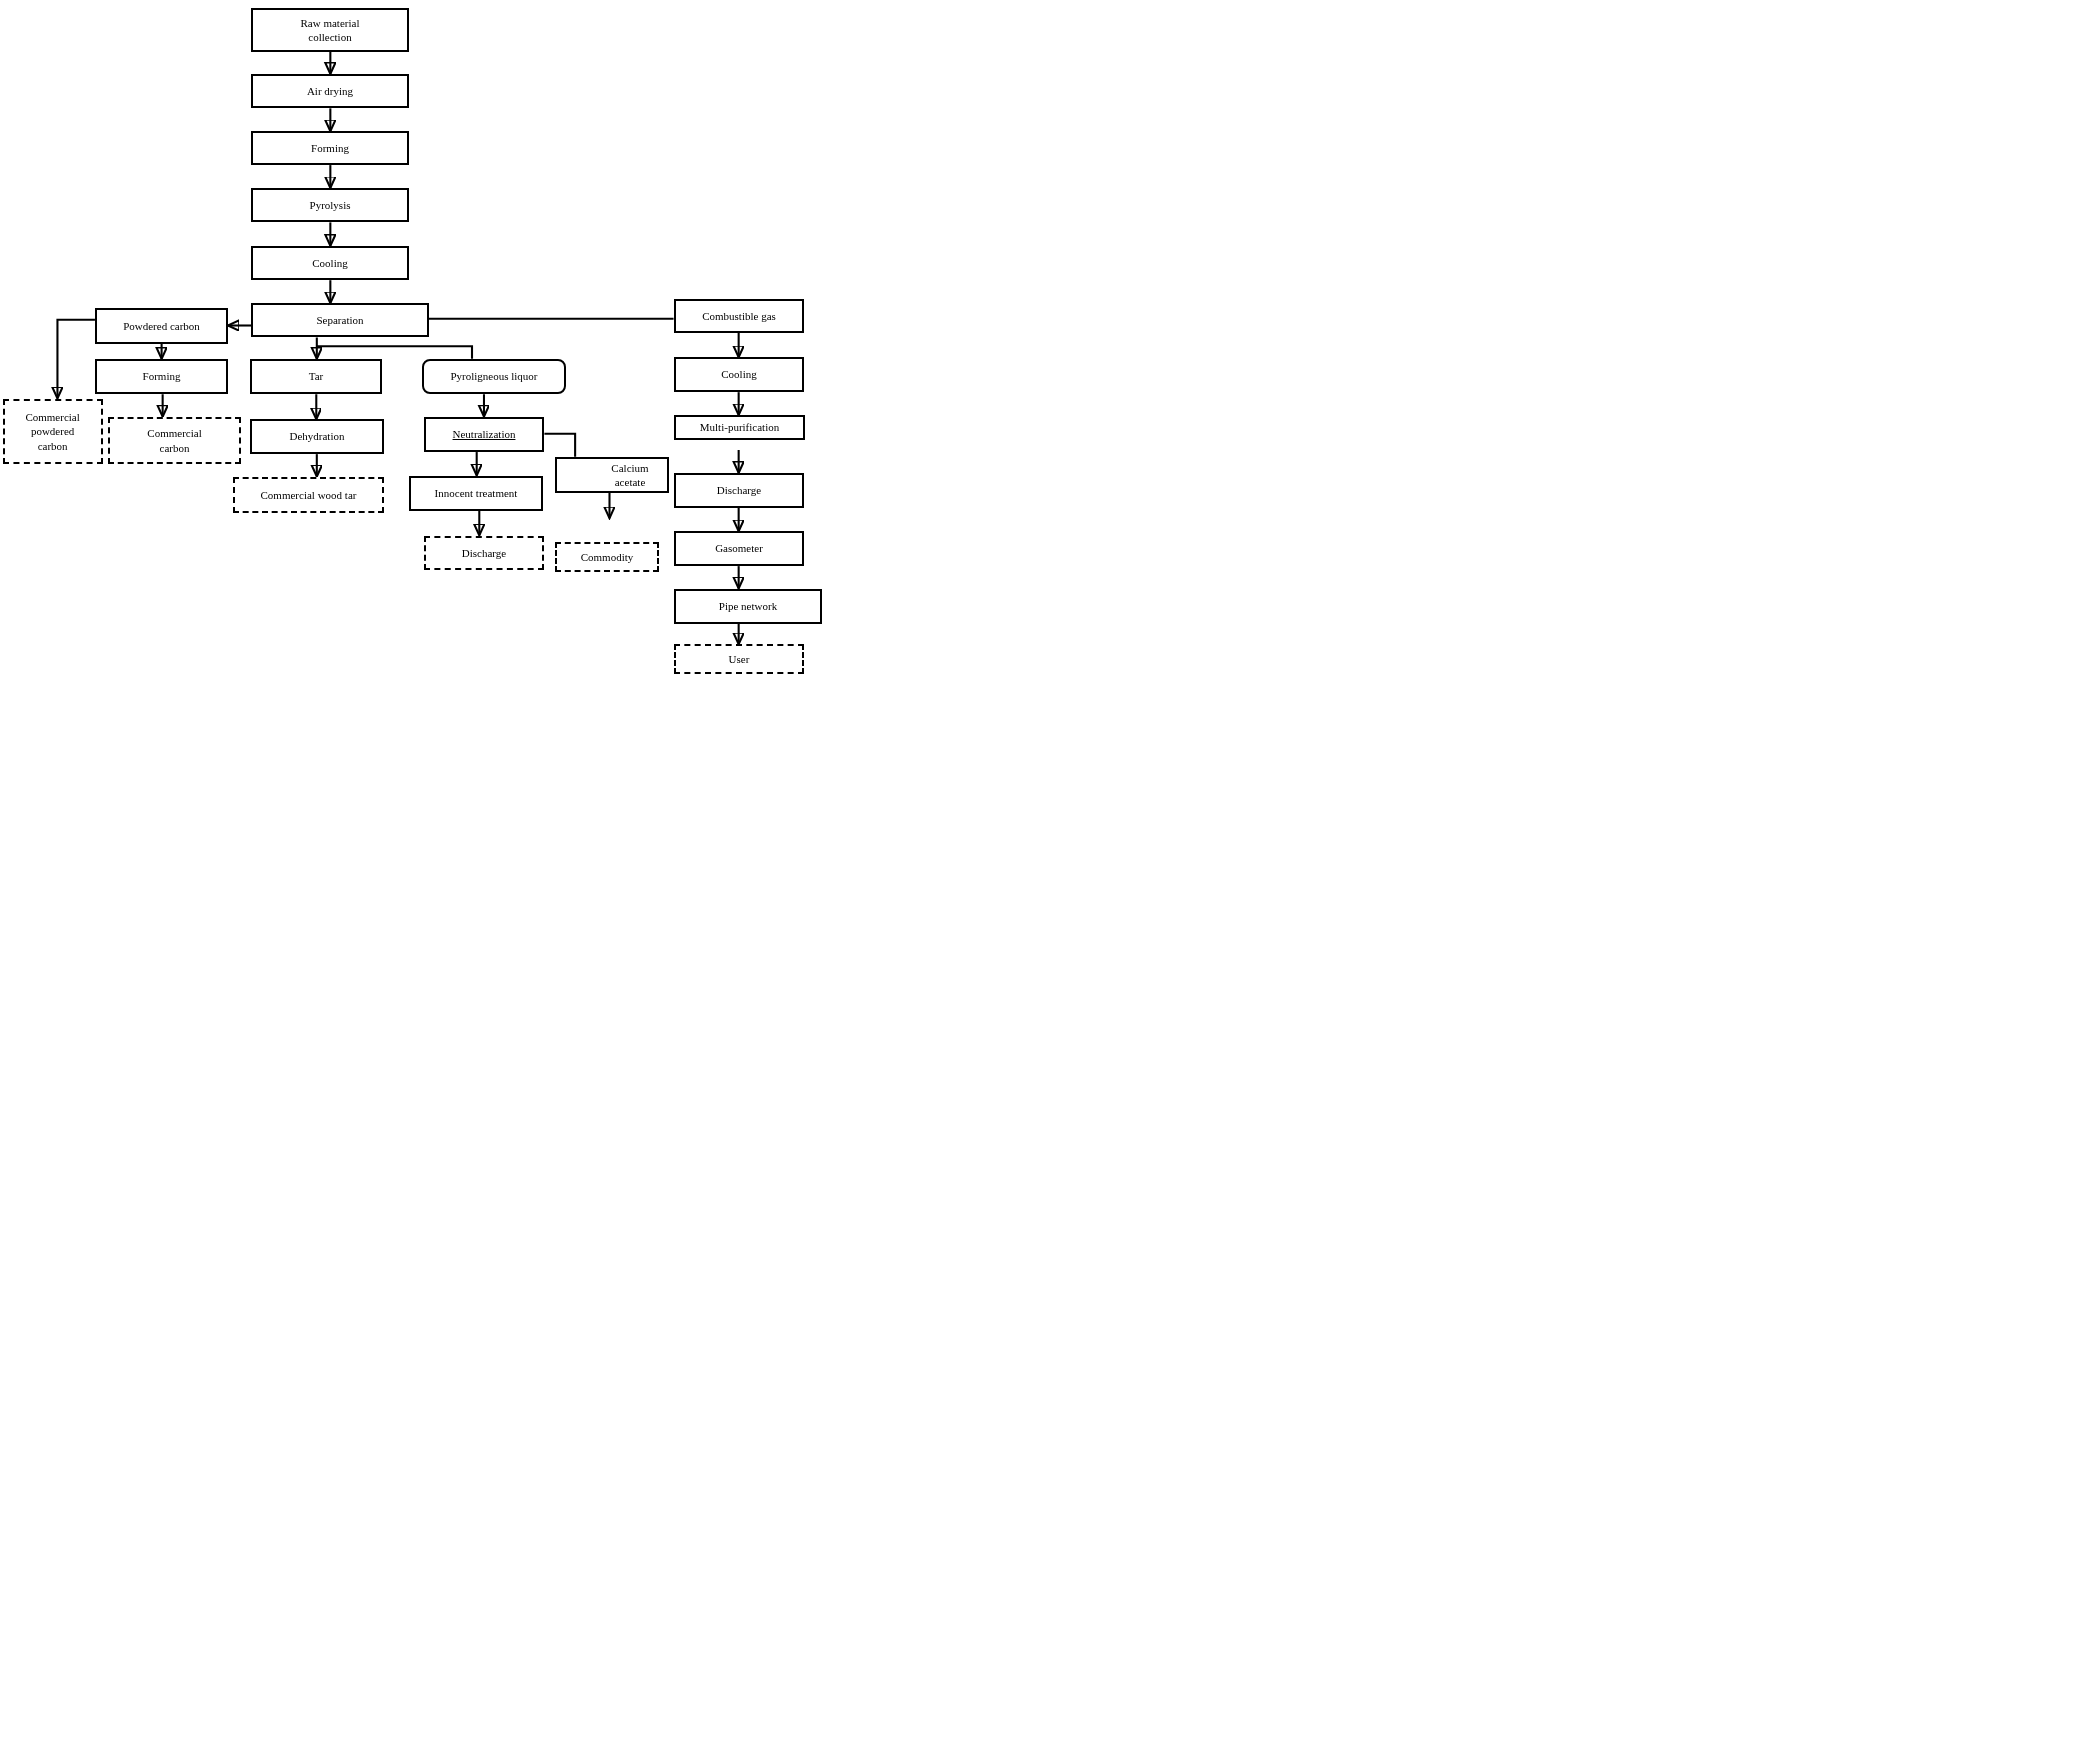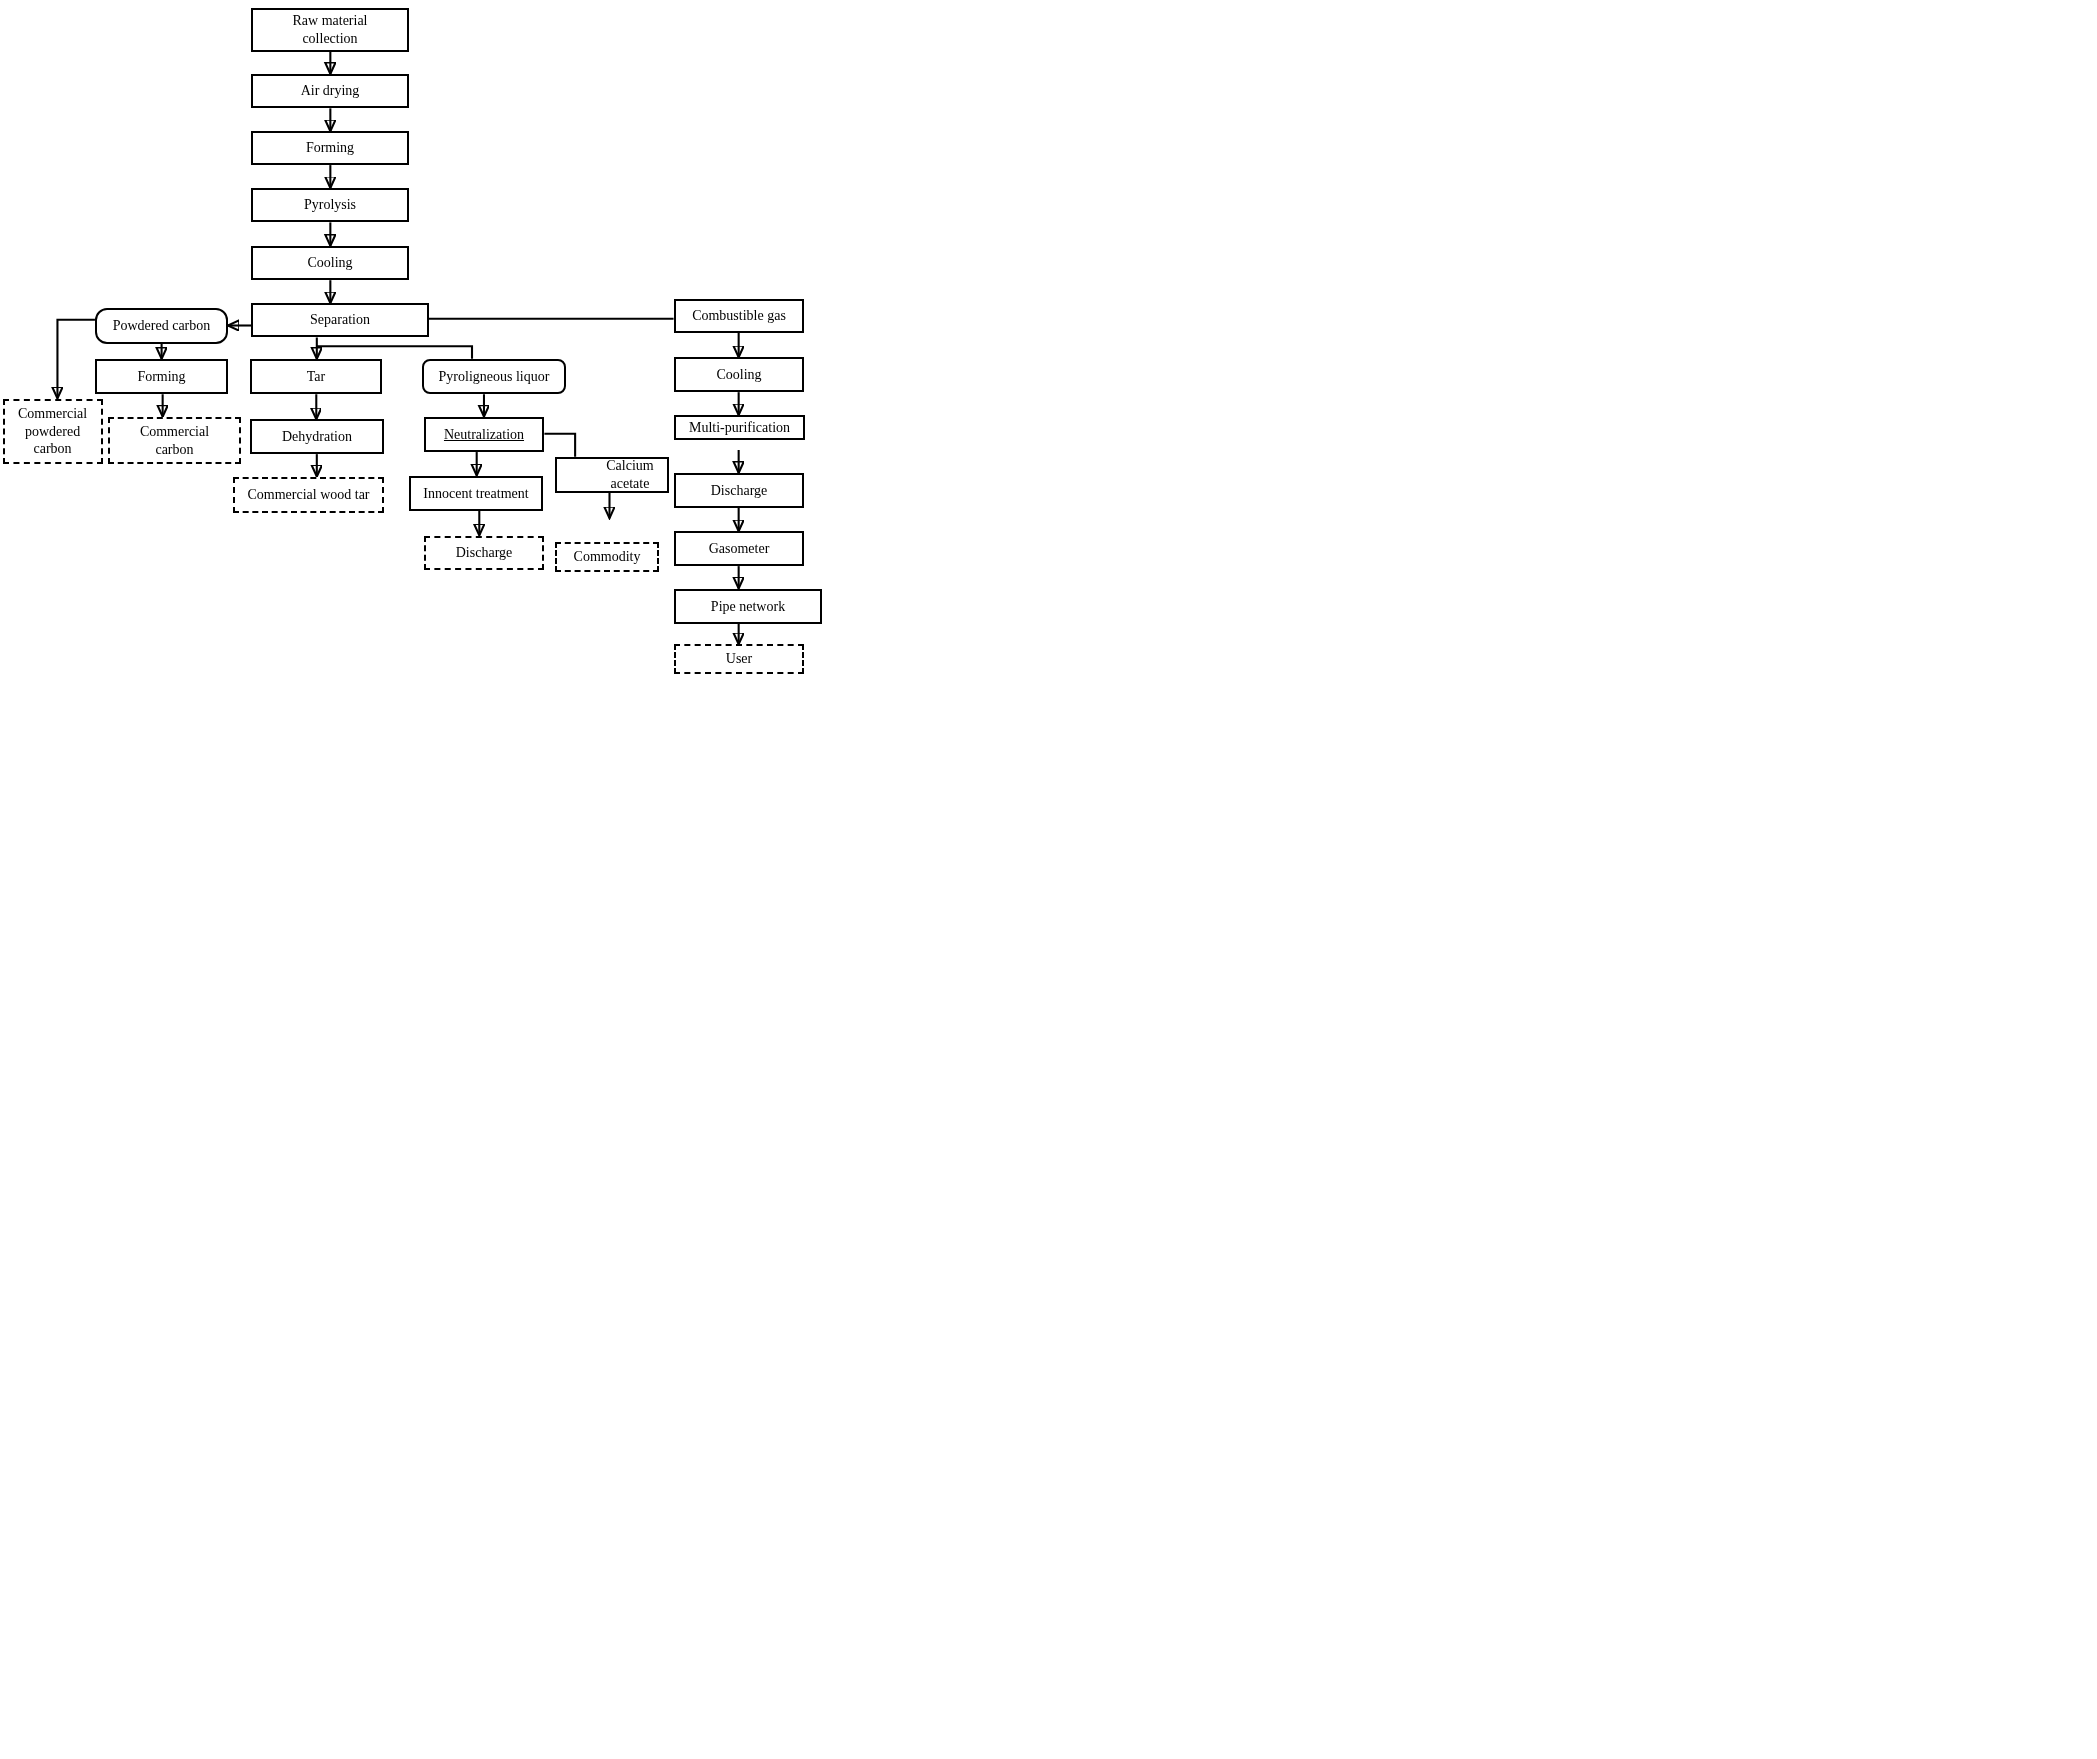--- a/index.html
+++ b/index.html
@@ -34,21 +34,21 @@
     display: flex;
     align-items: center;
     justify-content: center;
     text-align: center;
   }
   .node.solid  { border: 2.1px solid #000000; }
   .node.dashed { border: 2.1px dashed #000000; }
   .lbl {
     display: block;
     white-space: pre-line;
-    font-size: 14px;
+    font-size: 11px;
     line-height: 1.28;
     color: #000000;
     padding: 0 2.1px;
   }
 </style>
 </head>
 <body>
 
 <div class="canvas">
 
@@ -148,21 +148,21 @@
   <div class="node solid" style="left:251px;  top:188px;  width:158px; height:34px;">
       <span class="lbl">Pyrolysis</span>
     </div>
   <div class="node solid" style="left:251px;  top:246px;  width:158px; height:34px;">
       <span class="lbl">Cooling</span>
     </div>
   <div class="node solid" style="left:251px;  top:303px;  width:178px; height:34px;">
       <span class="lbl">Separation</span>
     </div>
 
-  <div class="node solid" style="left:95px;  top:308px;  width:133px; height:36px;border-radius:12px;">
+  <div class="node solid" style="left:95px;  top:308px;  width:133px; height:36px;">
       <span class="lbl">Powdered carbon</span>
     </div>
   <div class="node solid" style="left:95px;  top:359px;  width:133px; height:35px;">
       <span class="lbl">Forming</span>
     </div>
   <div class="node dashed" style="left:2.6px;    top:399px;  width:100px; height:65px;">
       <span class="lbl">Commercial
 powdered
 carbon</span>
     </div>

